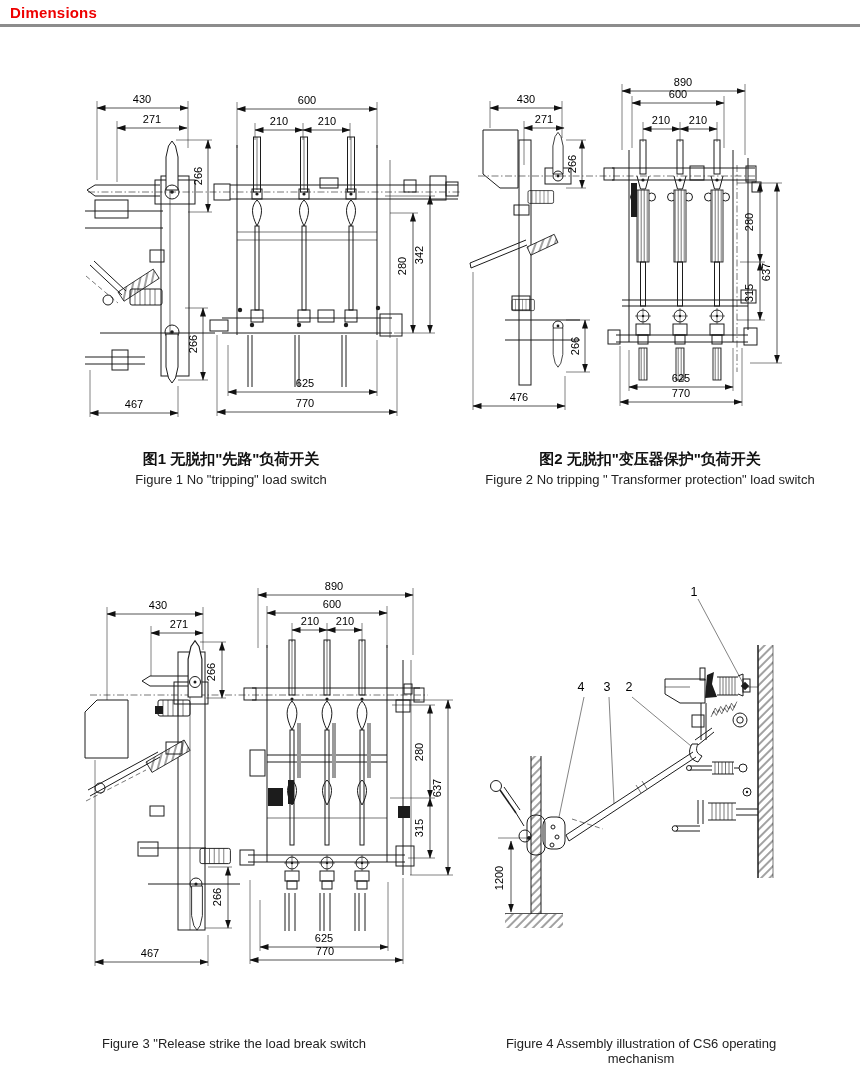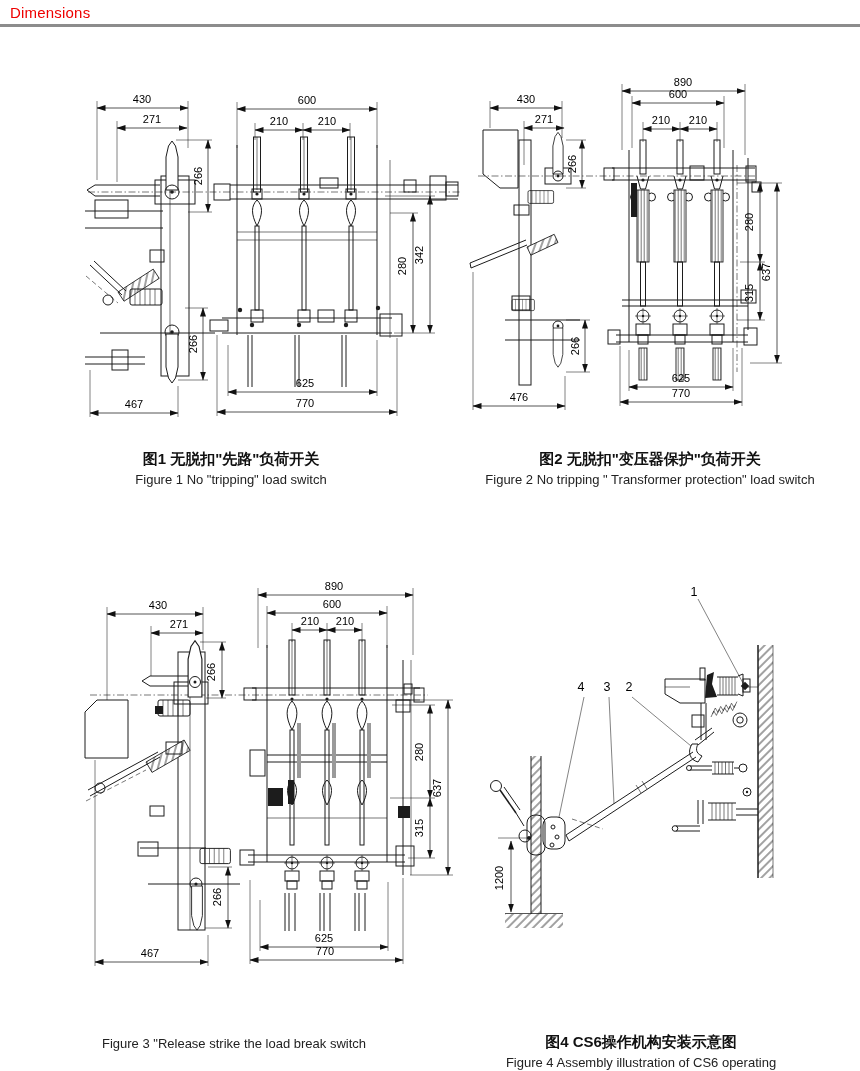--- a/index.html
+++ b/index.html
@@ -1,17 +1,17 @@
 <!DOCTYPE html>
 <html><head>
 <meta charset="utf-8">
 <style>
   html,body{margin:0;padding:0;background:#fff;}
   body{width:860px;height:1071px;position:relative;font-family:"Liberation Sans",sans-serif;overflow:hidden;}
-  .title{position:absolute;left:10px;top:4px;font-size:15px;font-weight:normal;color:#ee0000;letter-spacing:.2px;}
+  .title{position:absolute;left:10px;top:4px;font-size:15px;font-weight:bold;color:#ee0000;letter-spacing:.2px;}
   .rule{position:absolute;left:0;top:24px;width:860px;height:3px;background:#8c8c8c;}
   svg.canvas{position:absolute;left:0;top:0;}
   .cap{position:absolute;text-align:center;color:#111;}
   .cap .zh{font-size:15px;font-weight:bold;}
   .cap .en{font-size:13px;margin-top:3px;color:#222;}
   
   .s{stroke:#1c1c1c;fill:none;stroke-width:1;}
   .s2{stroke-width:1.5;}
   .sthin{stroke-width:.6;}
   .f{fill:#1c1c1c;stroke:none;}
@@ -525,15 +525,14 @@
   <div class="en">Figure 1 No "tripping" load switch</div>
 </div>
 <div class="cap" style="left:480px;top:450px;width:340px;">
   <div class="zh">图2 无脱扣"变压器保护"负荷开关</div>
   <div class="en">Figure 2 No tripping " Transformer protection" load switch</div>
 </div>
 <div class="cap" style="left:64px;top:1033px;width:340px;">
   <div class="en">Figure 3 "Release strike the load break switch</div>
 </div>
 <div class="cap" style="left:471px;top:1033px;width:340px;">
-  <div class="zh">图4 CS6操作机构安装示意图</div>
   <div class="en">Figure 4 Assembly illustration of CS6 operating mechanism</div>
 </div>
 
 </body></html>

